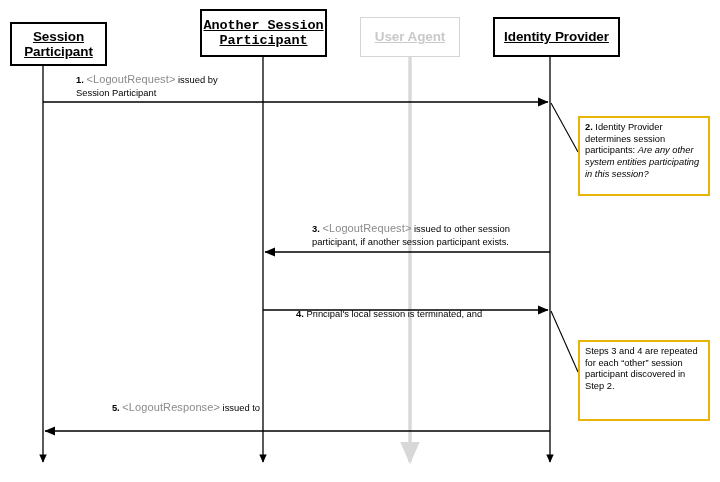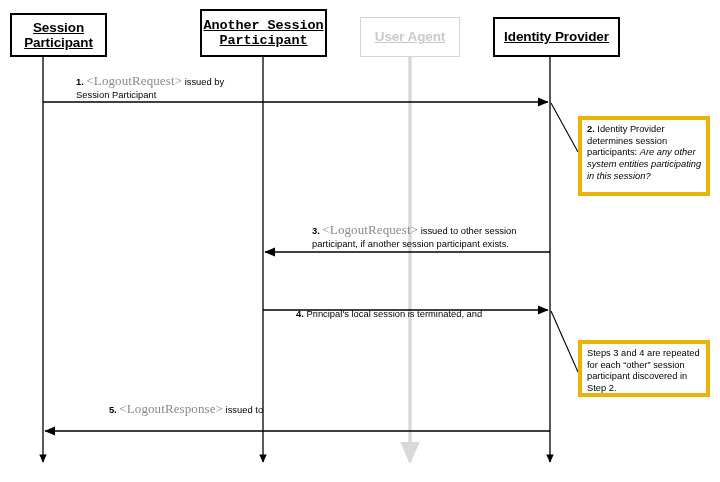--- a/index.html
+++ b/index.html
@@ -46,41 +46,41 @@
     text-underline-offset: 1px;
   }
   .lifeline-box.disabled {
     border-color: #d5d5d5;
     color: #c9c9c9;
   }
   
   .note-box {
     position: absolute;
     box-sizing: border-box;
-    border: 4px solid #eab308;
+    border: 2px solid #eab308;
     background: #ffffff;
     font-size: 9.3px;
     line-height: 1.26;
     padding: 4px 4px 3px 5px;
     z-index: 6;
   }
   .note-box b { font-weight: bold; }
   .note-box i { font-style: italic; }
   
   .msg-label {
     position: absolute;
     font-size: 9.4px;
     line-height: 1.33;
     z-index: 6;
     background: transparent;
   }
   .msg-label b { font-weight: bold; }
   .mono {
-    font-family: Liberation Serif, serif;
-    font-size: 13px;
+    font-family: Liberation Sans, sans-serif;
+    font-size: 11px;
     color: #8a8a8a;
     letter-spacing: 0.1px;
   }
   .mono-dark {
     font-family: "Liberation Mono", monospace;
     font-size: 9.1px;
     color: #9a9a9a;
     letter-spacing: 0.1px;
   }
 </style>
@@ -119,21 +119,21 @@
     <line x1="550" y1="252" x2="265" y2="252" stroke="#000000" stroke-width="1.5" marker-end="url(#arrow-right)"></line>
 
     <line x1="263" y1="310" x2="548" y2="310" stroke="#000000" stroke-width="1.5" marker-end="url(#arrow-right)"></line>
 
     <line x1="550" y1="431" x2="45" y2="431" stroke="#000000" stroke-width="1.5" marker-end="url(#arrow-right)"></line>
 
     <line x1="551" y1="103" x2="578" y2="152" stroke="#000000" stroke-width="1.1"></line>
     <line x1="551" y1="311" x2="578" y2="372" stroke="#000000" stroke-width="1.1"></line>
   </svg>
 
-  <div class="lifeline-box" style="left:10px; top:13px; width:97px; height:44px;">
+  <div class="lifeline-box" style="left:10px; top:22px; width:97px; height:44px;">
     <div>
       <span class="label">Session</span><br>
       <span class="label">Participant</span>
     </div>
   </div>
 
   <div class="lifeline-box" style="left:200px; top:9px; width:127px; height:48px;font-family:Liberation Mono, monospace;">
     <div>
       <span class="label">Another Session</span><br>
       <span class="label">Participant</span>
@@ -166,17 +166,17 @@
 
   <div class="msg-label" style="left:76px; top:400px; width:220px;text-align:center;">
     <b>5.</b>
     <span class="mono">&lt;LogoutResponse&gt;</span><span> issued to</span><br>
   </div>
 
   <div class="note-box" style="left:578px; top:116px; width:132px; height:80px;">
     <b>2.</b><span> Identity Provider determines session participants: </span><i>Are any other system entities participating in this session?</i>
   </div>
 
-  <div class="note-box" style="left:578px; top:340px; width:132px; height:57px;">
+  <div class="note-box" style="left:578px; top:340px; width:132px; height:81px;">
     <span>Steps 3 and 4 are repeated for each “other” session participant discovered in Step 2.</span>
   </div>
 
 </div>
 
 </body></html>

